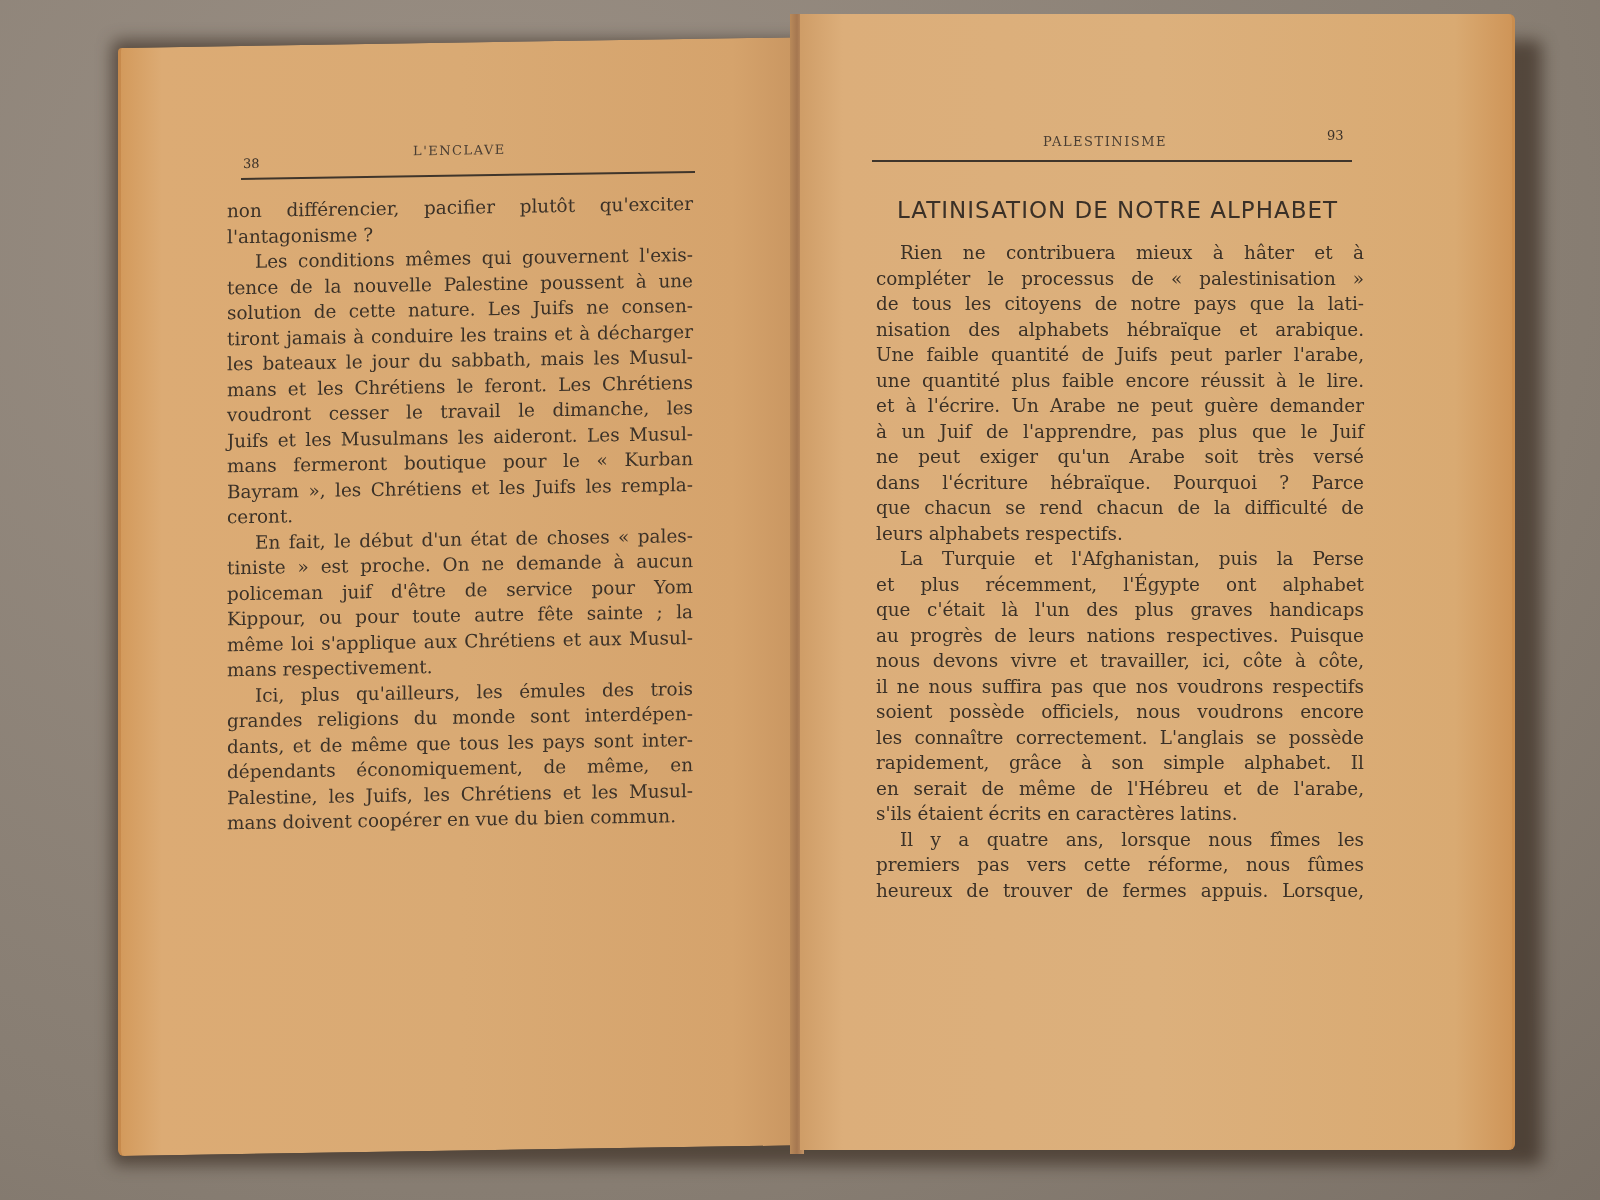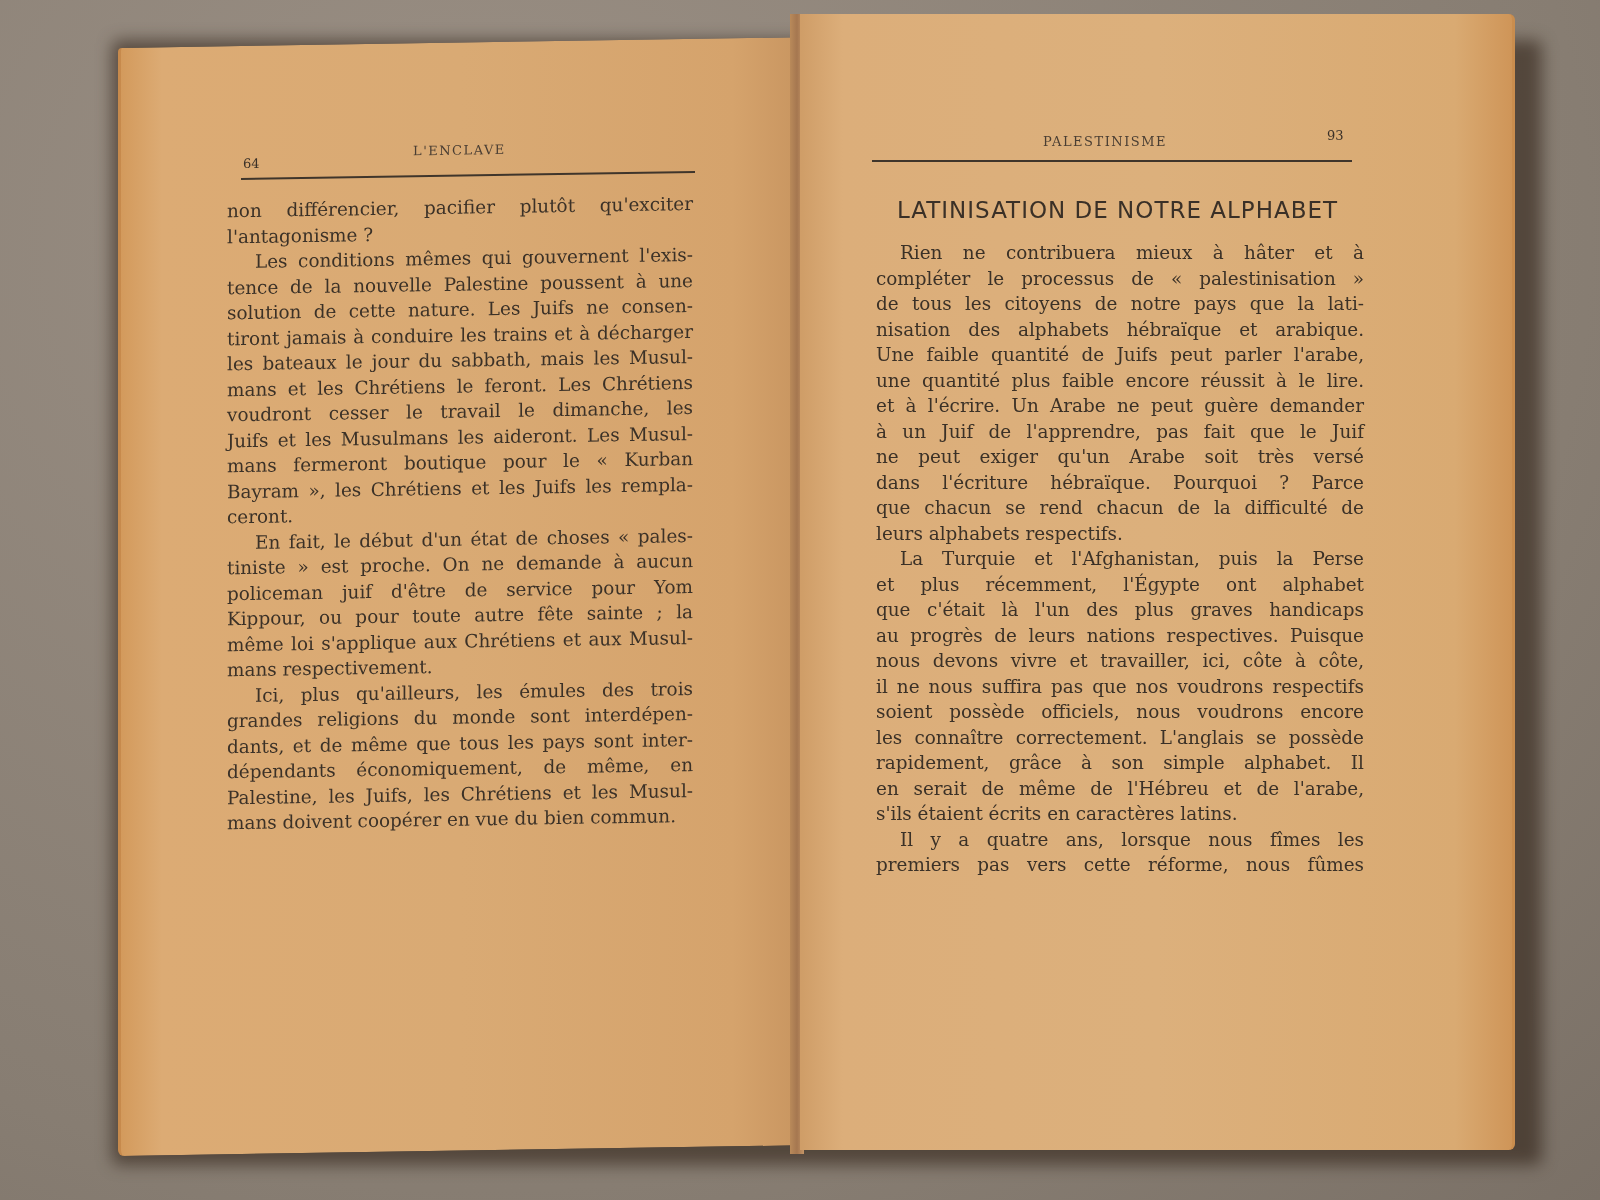--- a/index.html
+++ b/index.html
@@ -59,21 +59,21 @@
       color: #3a3027;
     }
   </style>
 </head>
 <body>
 
 <div class="shadow"></div>
 
 <div class="page page-left">
   <div class="running-head">
-    <span class="folio" style="left:122px; top:110px;">64</span>
+    <span class="folio" style="left:122px; top:110px;">38</span>
     <span class="runner" style="left:292px; top:100px;">L'ENCLAVE</span>
     <div class="rule" style="left:120px; top:132px; width:454px;"></div>
   </div>
   <div class="body-text" style="left:106px; top:152px; width:466px;">
     <span class="line">non différencier, pacifier plutôt qu'exciter</span>
     <span class="line last">l'antagonisme ?</span>
     <span class="line" style="padding-left:28px">Les conditions mêmes qui gouvernent l'exis-</span>
     <span class="line">tence de la nouvelle Palestine poussent à une</span>
     <span class="line">solution de cette nature. Les Juifs ne consen-</span>
     <span class="line">tiront jamais à conduire les trains et à décharger</span>
@@ -109,32 +109,33 @@
   </div>
   <div class="chapter-title" style="left:97px; top:183px;">LATINISATION DE NOTRE ALPHABET</div>
   <div class="body-text" style="left:76px; top:226px; width:488px;">
     <span class="line" style="padding-left:24px">Rien ne contribuera mieux à hâter et à</span>
     <span class="line">compléter le processus de « palestinisation »</span>
     <span class="line">de tous les citoyens de notre pays que la lati-</span>
     <span class="line">nisation des alphabets hébraïque et arabique.</span>
     <span class="line">Une faible quantité de Juifs peut parler l'arabe,</span>
     <span class="line">une quantité plus faible encore réussit à le lire.</span>
     <span class="line">et à l'écrire. Un Arabe ne peut guère demander</span>
-    <span class="line">à un Juif de l'apprendre, pas fait que le Juif</span>
+    <span class="line">à un Juif de l'apprendre, pas plus que le Juif</span>
     <span class="line">ne peut exiger qu'un Arabe soit très versé</span>
     <span class="line">dans l'écriture hébraïque. Pourquoi ? Parce</span>
     <span class="line">que chacun se rend chacun de la difficulté de</span>
     <span class="line last">leurs alphabets respectifs.</span>
     <span class="line" style="padding-left:24px">La Turquie et l'Afghanistan, puis la Perse</span>
     <span class="line">et plus récemment, l'Égypte ont alphabet</span>
     <span class="line">que c'était là l'un des plus graves handicaps</span>
     <span class="line">au progrès de leurs nations respectives. Puisque</span>
     <span class="line">nous devons vivre et travailler, ici, côte à côte,</span>
     <span class="line">il ne nous suffira pas que nos voudrons respectifs</span>
     <span class="line">soient possède officiels, nous voudrons encore</span>
     <span class="line">les connaître correctement. L'anglais se possède</span>
     <span class="line">rapidement, grâce à son simple alphabet. Il</span>
     <span class="line">en serait de même de l'Hébreu et de l'arabe,</span>
     <span class="line last">s'ils étaient écrits en caractères latins.</span>
     <span class="line" style="padding-left:24px">Il y a quatre ans, lorsque nous fîmes les</span>
     <span class="line">premiers pas vers cette réforme, nous fûmes</span>
+    <span class="line">heureux de trouver de fermes appuis. Lorsque,</span>
   </div>
 </div>
 
 </body></html>

